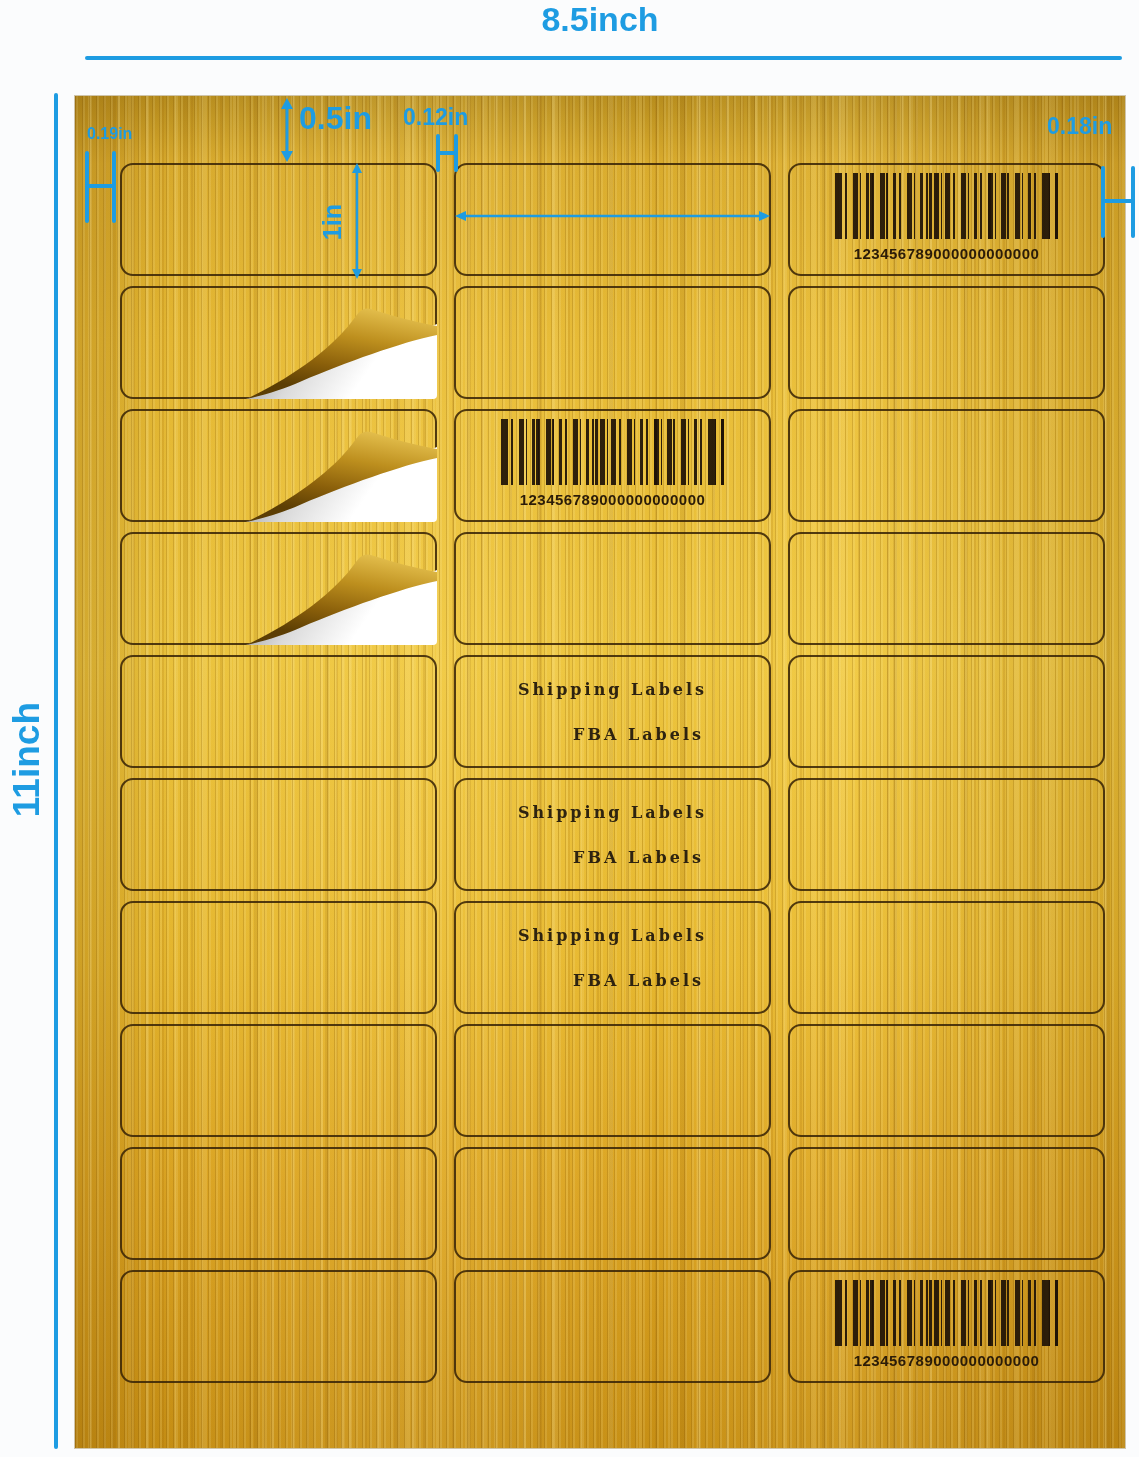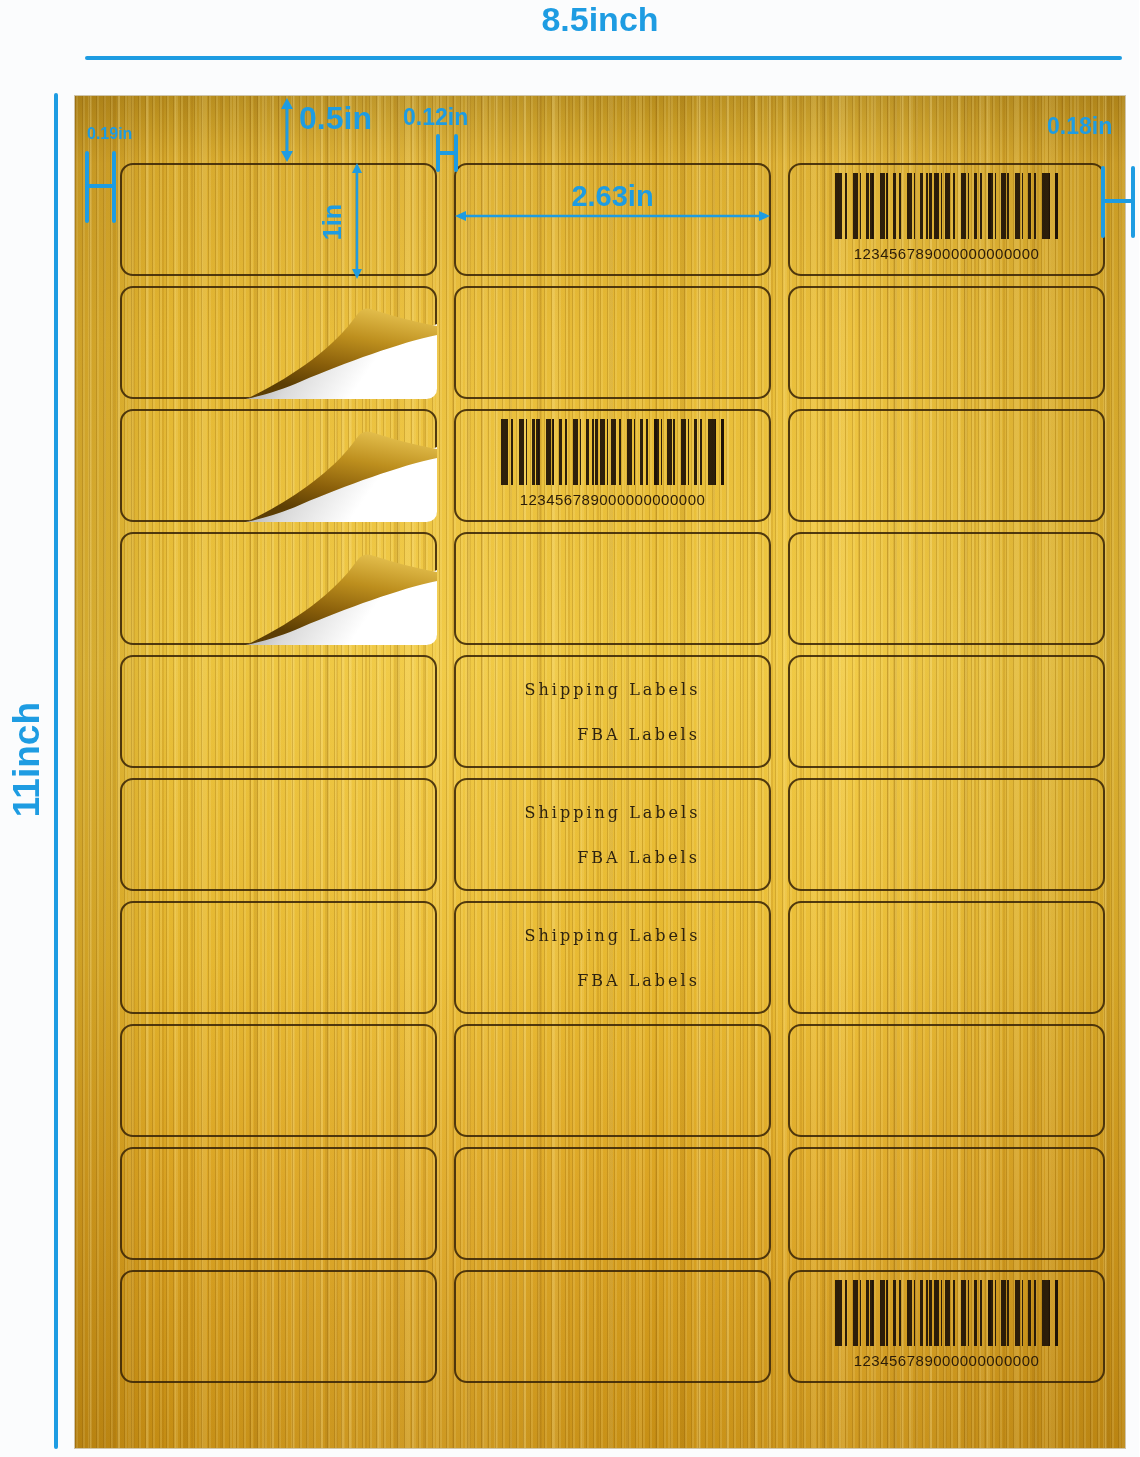--- a/index.html
+++ b/index.html
@@ -19,21 +19,21 @@
       linear-gradient(90deg, rgba(130,85,5,0.28) 0%, rgba(130,85,5,0.06) 9%, rgba(255,240,170,0.10) 32%, rgba(130,85,5,0.04) 55%, rgba(255,240,170,0.08) 74%, rgba(130,85,5,0.22) 100%),
       linear-gradient(180deg, #b98f1e 0%, #dcae2e 5%, #e9bc34 18%, #f0c83f 42%, #eabb30 64%, #dda522 82%, #c99115 100%);
     box-shadow: 0 0 0 1px rgba(130,95,15,0.35);
   }
   .cell {
     position:absolute; width:317px; height:113px;
     border:2.5px solid rgba(58,37,7,0.88); border-radius:13px;
   }
   .cell-content {
     position:absolute; width:317px; height:113px;
-    border-radius:10px; overflow:hidden;
+    border-radius:4px; overflow:hidden;font-weight:bold;
   }
   
   .barcode { position:absolute; inset:0; }
   .bars {
     position:absolute; left:47px; top:10px; width:223px; height:66px;
     border-left:4px solid rgba(30,18,6,0.92); border-right:3px solid rgba(30,18,6,0.92);
     background:
       repeating-linear-gradient(90deg, rgba(30,18,6,0.92) 0 3px, rgba(0,0,0,0) 3px 6px, rgba(30,18,6,0.92) 6px 8px, rgba(0,0,0,0) 8px 14px, rgba(30,18,6,0.92) 14px 19px, rgba(0,0,0,0) 19px 21px, rgba(30,18,6,0.92) 21px 22px, rgba(0,0,0,0) 22px 27px),
       repeating-linear-gradient(90deg, rgba(0,0,0,0) 0 31px, rgba(30,18,6,0.92) 31px 34px, rgba(0,0,0,0) 34px 47px, rgba(30,18,6,0.92) 47px 49px, rgba(0,0,0,0) 49px 59px);
   }
@@ -206,20 +206,19 @@
 
   <svg class="arrow" style="left:349px; top:163px;" width="16" height="116">
     <line x1="8" y1="5" x2="8" y2="111" stroke="#1e9ce2" stroke-width="2.5"></line>
     <polygon points="8,0 3,10 13,10" fill="#1e9ce2"></polygon>
     <polygon points="8,116 3,106 13,106" fill="#1e9ce2"></polygon>
   </svg>
   <div class="dim vwrap" style="left:314px; top:186px; width:36px; height:72px; font-size:25px;">
     <span class="vtext">1in</span>
   </div>
 
-  <div class="dim" style="left:454px; top:180px; width:317px; text-align:center; font-size:29px;">2.63in</div>
   <svg class="arrow" style="left:455px; top:208px;" width="315" height="16">
     <line x1="5" y1="8" x2="310" y2="8" stroke="#1e9ce2" stroke-width="2.5"></line>
     <polygon points="0,8 11,3 11,13" fill="#1e9ce2"></polygon>
     <polygon points="315,8 304,3 304,13" fill="#1e9ce2"></polygon>
   </svg>
 
 </div>
 
 </body></html>

